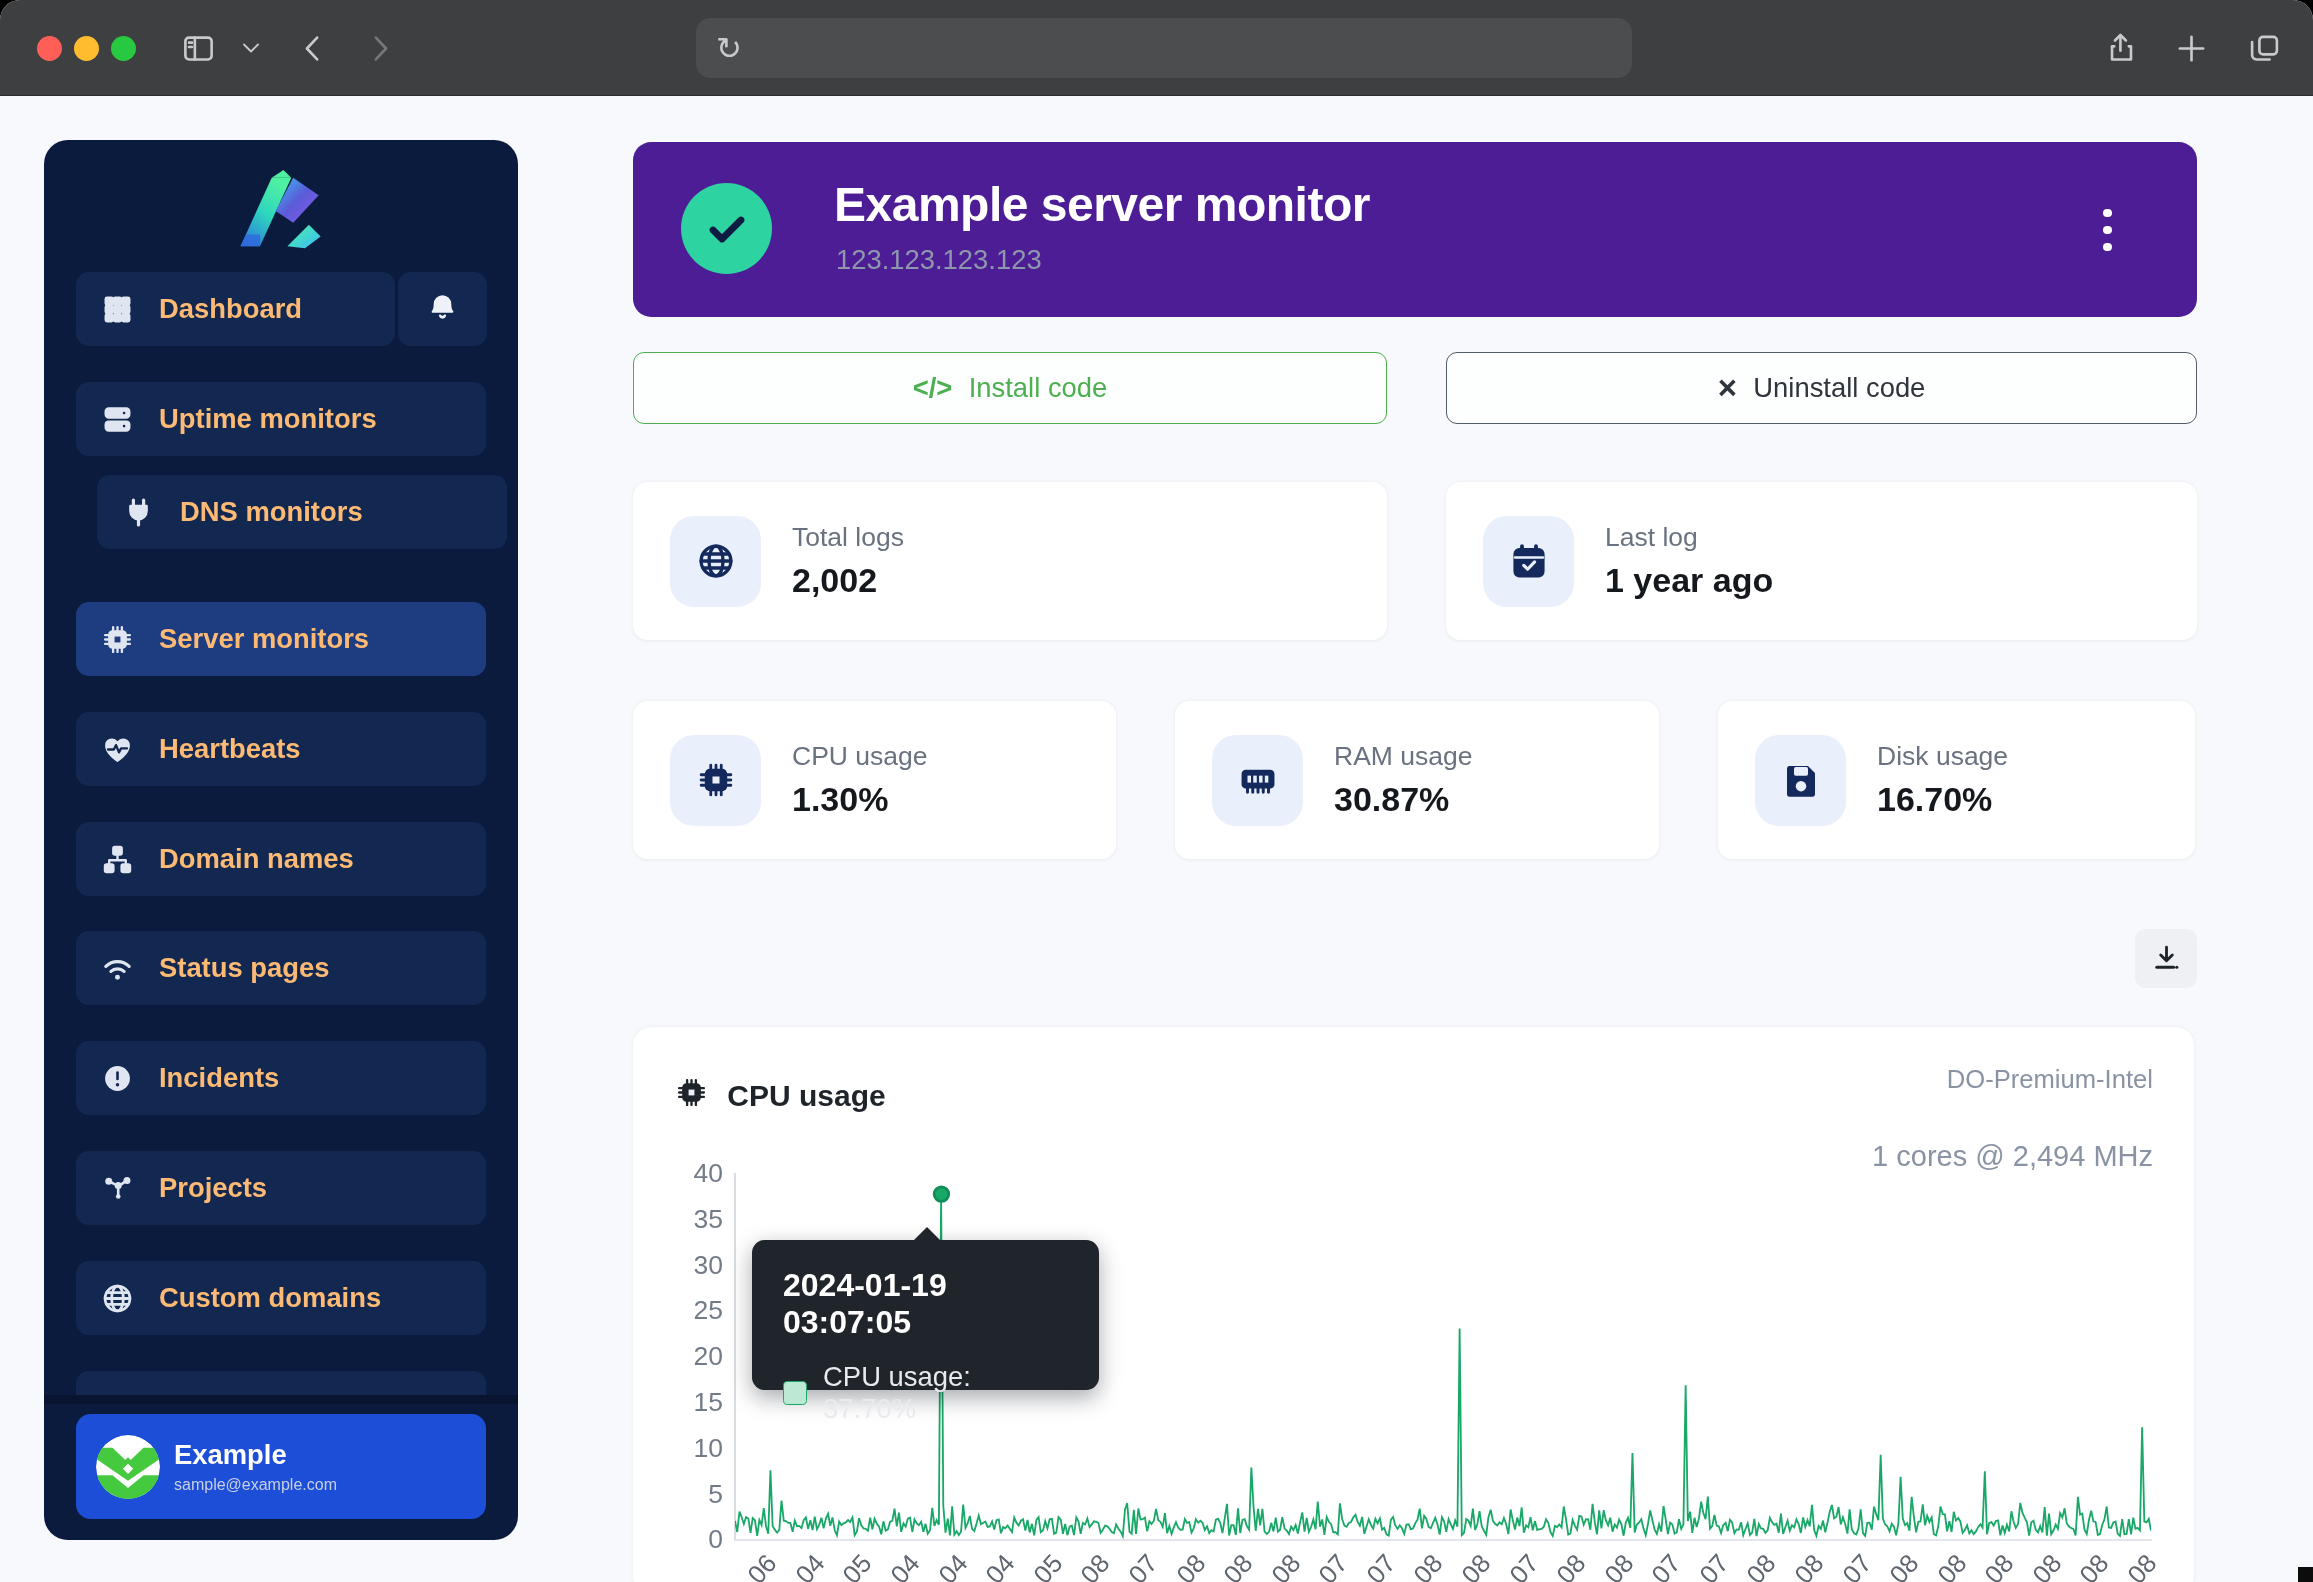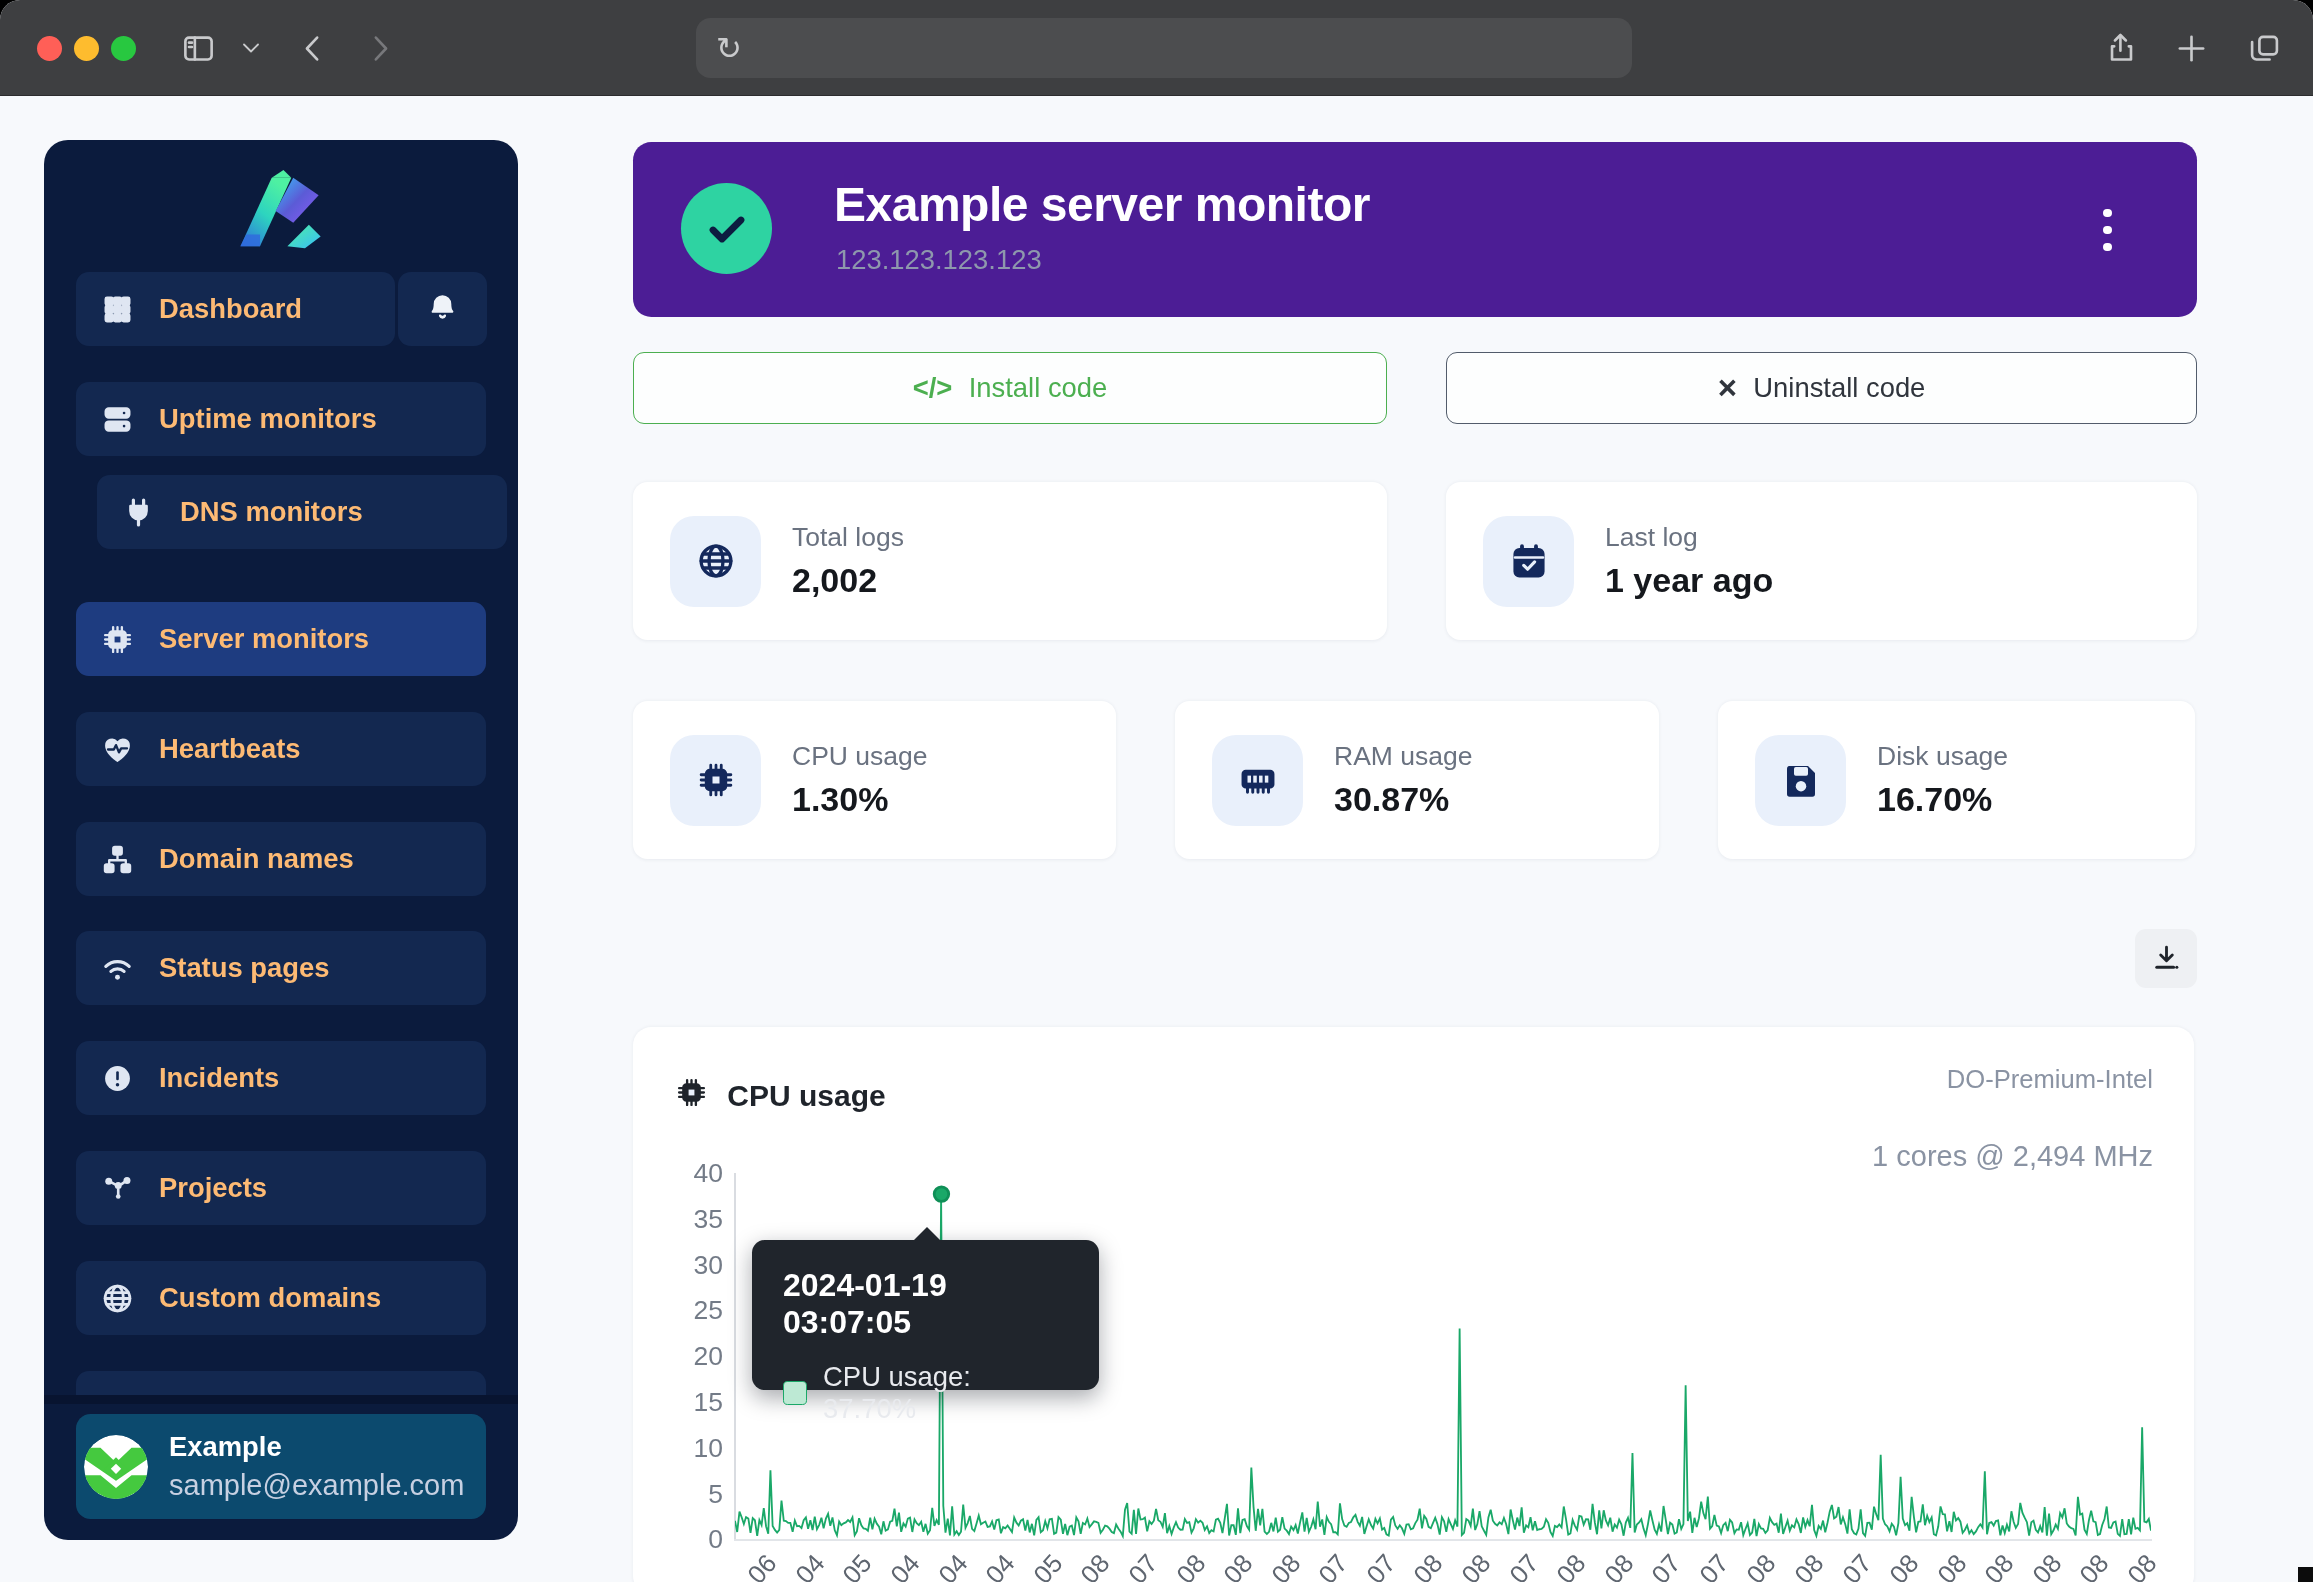--- a/index.html
+++ b/index.html
@@ -27,24 +27,24 @@
   .nav-item { position:absolute; left:32px; width:410px; height:74px; background:#132850; border-radius:12.8px;
               display:flex; align-items:center; padding:0 24px; gap:24px; color:#fdba74; font-size:27.4px; font-weight:600; cursor:pointer; }
   .nav-item.active { background:#1e3c80; }
   .nav-item .nicon { width:35px; height:35px; flex:0 0 35px; color:#dfe6f2; }
   .nav-item .nicon svg { width:35px; height:35px; }
   .nav-item.dash { width:319px; }
   .bell-box { position:absolute; left:354px; width:89px; height:74px; background:#132850; border-radius:12.8px; display:flex; align-items:center; justify-content:center; color:#eef2f8; cursor:pointer; }
   .bell-box svg { width:33px; height:33px; }
   .partial-item { position:absolute; left:32px; width:410px; height:24px; background:#132850; border-radius:12.8px 12.8px 0 0; }
   .side-divider { position:absolute; left:0px; width:474px; height:9.1px; background:#081430; }
-  .profile { position:absolute; left:32px; width:410px; height:105px; background:#0c4a6e; border-radius:14.6px; display:flex; align-items:center; padding:0 8px; gap:21px; cursor:pointer; }
+  .profile { position:absolute; left:32px; width:410px; height:105px; background:#1d4ed8; border-radius:14.6px; display:flex; align-items:center; padding:0 20px; gap:14px; cursor:pointer; }
   .avatar { width:64px; height:64px; border-radius:50%; overflow:hidden; flex:0 0 64px; }
   .p-name { color:#fff; font-size:27.4px; font-weight:700; }
-  .p-email { color:#c7d0e2; font-size:29px; margin-top:5.5px; }
+  .p-email { color:#c7d0e2; font-size:16px; margin-top:5.5px; }
 
   
   .main { position:absolute; left:633px; top:46px; width:1564px; }
   .hero { position:relative; width:1564px; height:175px; background:#4c1d95; border-radius:18.3px; }
   .check-circle { position:absolute; left:48px; top:41px; width:91px; height:91px; border-radius:50%; background:#2ed3a2; display:flex; align-items:center; justify-content:center; }
   .check-circle svg { width:48px; height:48px; }
   .hero-title { position:absolute; left:201px; top:35px; color:#fff; font-size:48px; font-weight:700; letter-spacing:-0.5px; }
   .hero-sub { position:absolute; left:203px; top:102px; color:#8e98ad; font-size:27.4px; }
   .kebab { position:absolute; right:71px; top:55px; width:37px; height:66px; display:flex; flex-direction:column; align-items:center; justify-content:center; gap:9.1px; cursor:pointer; }
   .kebab i { width:8.2px; height:8.2px; border-radius:50%; background:#fff; }

